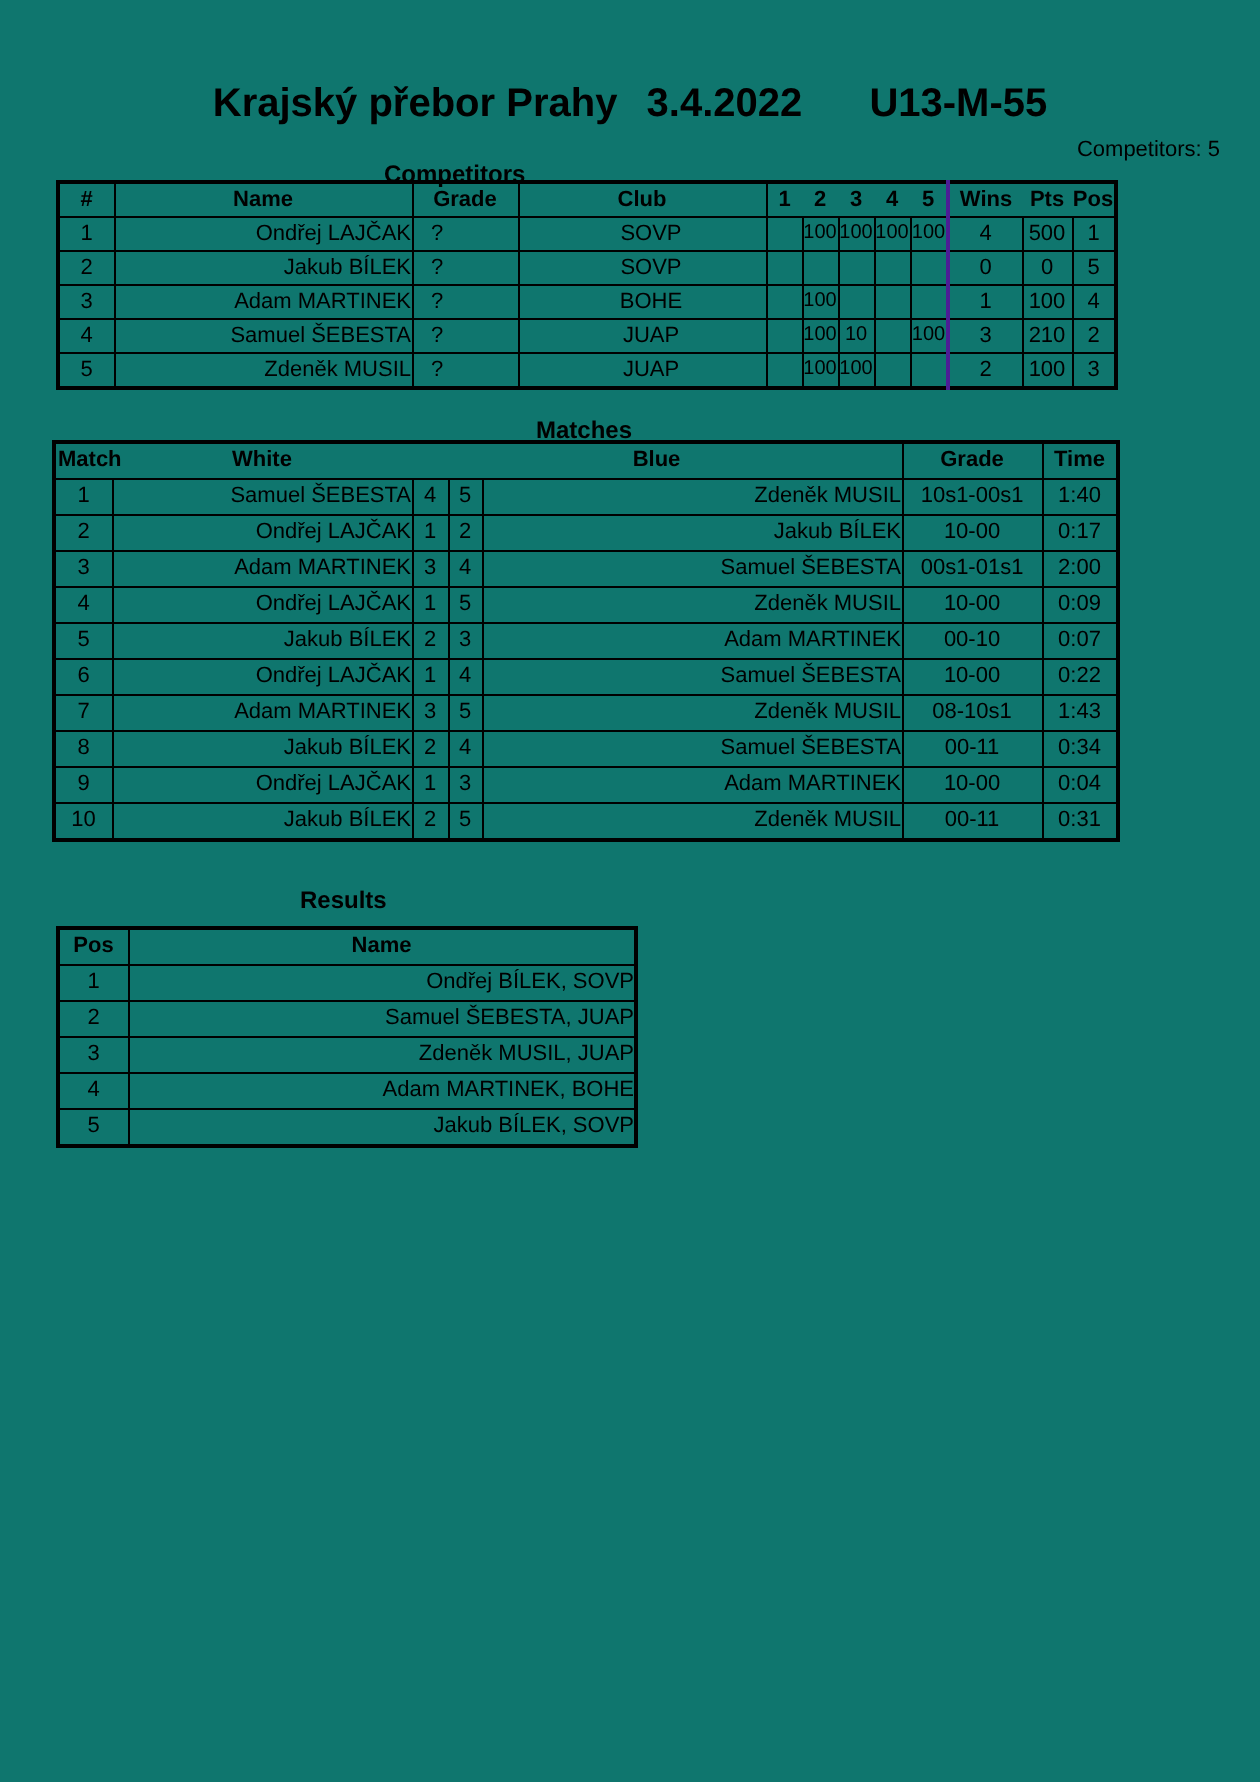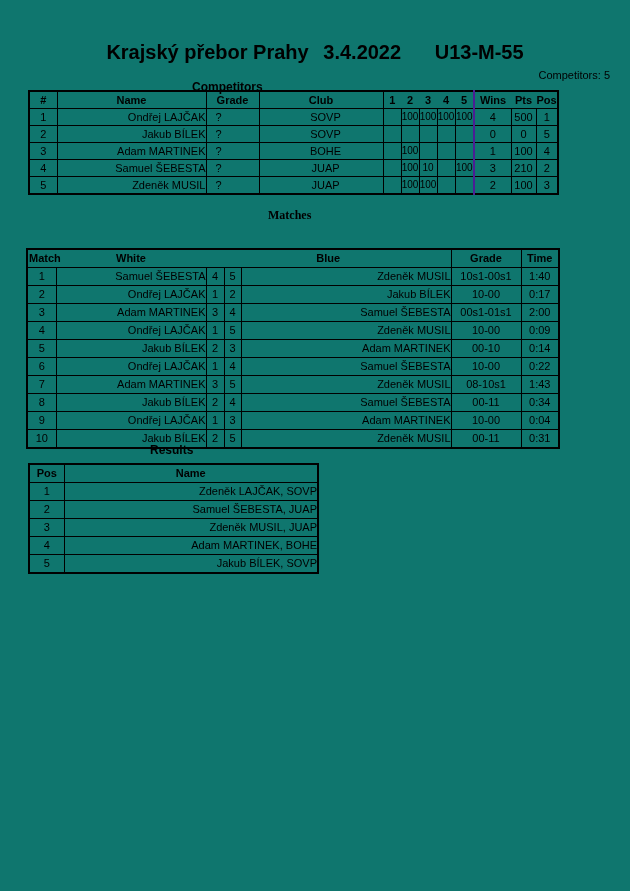--- a/index.html
+++ b/index.html
@@ -12,41 +12,41 @@
   .title {
     position:absolute; top:41px; left:0; right:0;
     text-align:center; font-size:20px; font-weight:bold; white-space:nowrap;
   }
   .title .t-date { margin-left:9px; }
   .title .t-cat  { margin-left:28px; }
 
   
   .sec-heading { position:absolute; font-size:12px; font-weight:bold; white-space:nowrap; }
   .h-competitors { top:68px;  left:192px;margin-top:12px; }
-  .h-matches     { top:208px; left:268px;font-family:Liberation Serif, serif; }
+  .h-matches     { top:208px; left:268px; }
   .h-results     { top:443px; left:150px; }
 
   .count-label { position:absolute; top:69px; right:20px; font-size:11px; }
 
   
   table {
     position:absolute; border-collapse:collapse; table-layout:fixed;
     border:2px solid #000; font-size:11px;
   }
   td { border:1px solid #000; padding:0; overflow:hidden; white-space:nowrap; }
   th {
     border:none; border-bottom:1px solid #000; padding:0;
     font-size:11px; font-weight:bold; text-align:center;
     white-space:nowrap; overflow:visible;
   }
   th.divR { border-right:1px solid #000; }
   .thickL { border-left:2px solid #4c1d95; }
 
   #competitors-table { left:28px; top:90px;  width:529px; }
-  #matches-table     { left:26px; top:248px; width:532px; }
+  #matches-table     { left:26px; top:220px; width:532px; }
   #results-table     { left:28px; top:463px; width:289px; }
 
   #competitors-table td, #competitors-table th { height:16px; line-height:16px; }
   #matches-table td,     #matches-table th     { height:17px; line-height:17px; }
   #results-table td,     #results-table th     { height:17px; line-height:17px; }
 
   
   .c-num, .c-s, .c-wins, .c-pts, .c-pos,
   .c-mnum, .c-wnum, .c-bnum, .c-result, .c-time, .c-rpos { text-align:center; }
   .c-name, .c-wname, .c-bname, .c-rname { text-align:right; padding-left:5px; }
@@ -232,21 +232,21 @@
           <td class="c-result">10-00</td>
           <td class="c-time">0:09</td>
         </tr>
         <tr>
           <td class="c-mnum">5</td>
           <td class="c-wname">Jakub BÍLEK</td>
           <td class="c-wnum">2</td>
           <td class="c-bnum">3</td>
           <td class="c-bname">Adam MARTINEK</td>
           <td class="c-result">00-10</td>
-          <td class="c-time">0:14</td>
+          <td class="c-time">0:07</td>
         </tr>
         <tr>
           <td class="c-mnum">6</td>
           <td class="c-wname">Ondřej LAJČAK</td>
           <td class="c-wnum">1</td>
           <td class="c-bnum">4</td>
           <td class="c-bname">Samuel ŠEBESTA</td>
           <td class="c-result">10-00</td>
           <td class="c-time">0:22</td>
         </tr>
@@ -298,21 +298,21 @@
     </colgroup>
     <thead>
       <tr>
         <th class="divR">Pos</th>
         <th>Name</th>
       </tr>
     </thead>
     <tbody>
         <tr>
           <td class="c-rpos">1</td>
-          <td class="c-rname">Zdeněk LAJČAK, SOVP</td>
+          <td class="c-rname">Ondřej BÍLEK, SOVP</td>
         </tr>
         <tr>
           <td class="c-rpos">2</td>
           <td class="c-rname">Samuel ŠEBESTA, JUAP</td>
         </tr>
         <tr>
           <td class="c-rpos">3</td>
           <td class="c-rname">Zdeněk MUSIL, JUAP</td>
         </tr>
         <tr>

